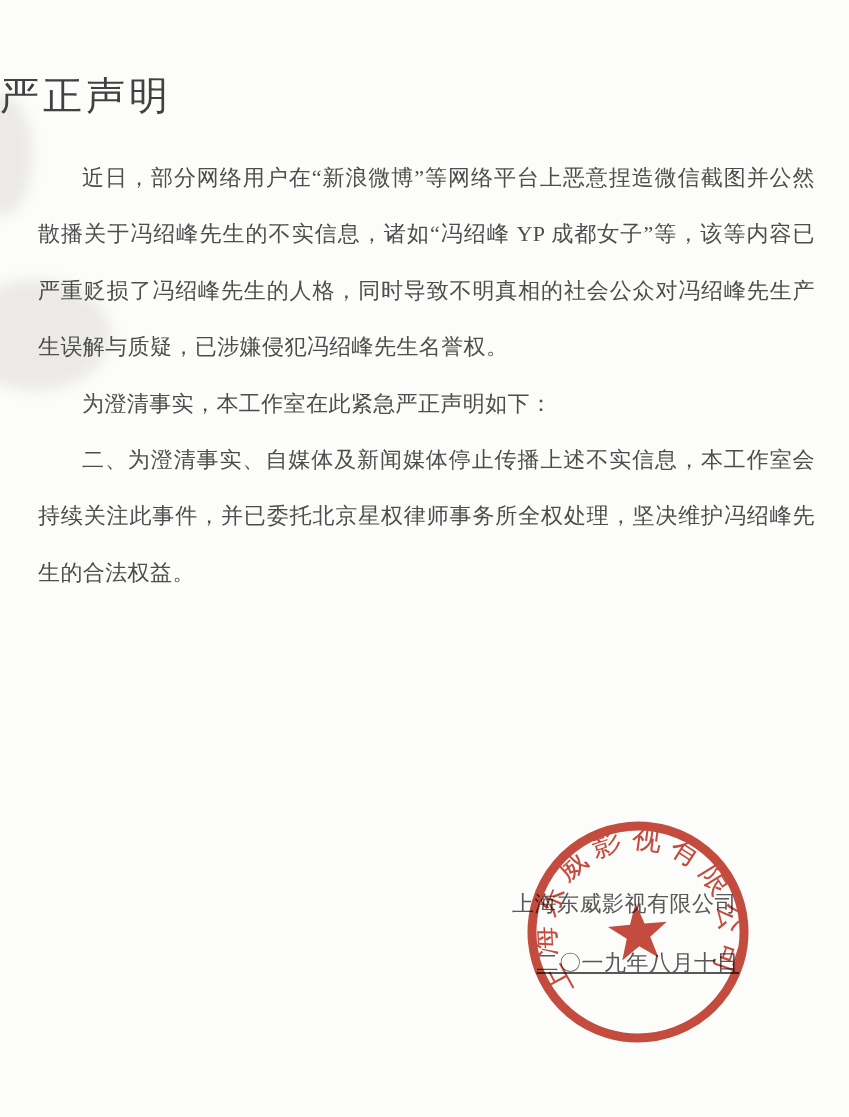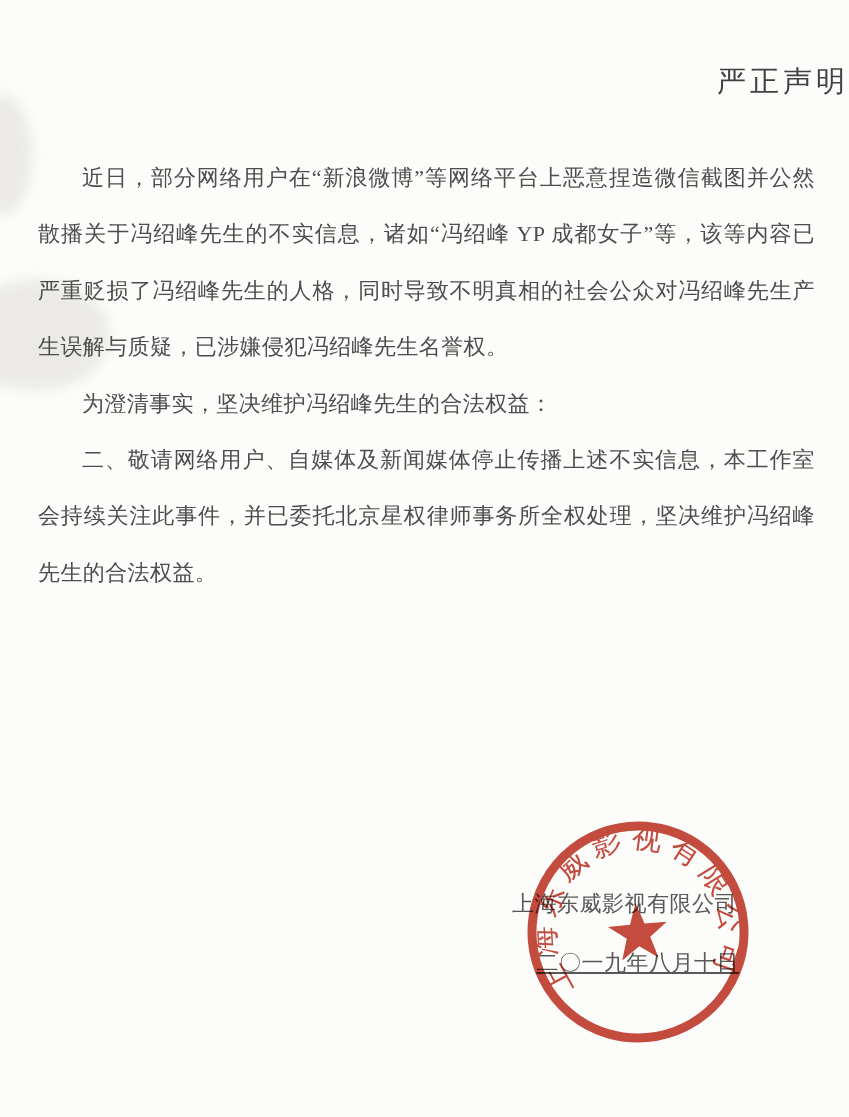--- a/index.html
+++ b/index.html
@@ -9,22 +9,22 @@
     background:#fcfcfa;
     overflow:hidden;
     font-family:"Liberation Serif","DejaVu Serif",serif;
   }
   
   .smudge{position:absolute;border-radius:50%;filter:blur(7px);pointer-events:none;}
   .smudge.s1{left:-28px;top:95px;width:60px;height:120px;background:rgba(190,188,182,.28);}
   .smudge.s2{left:-40px;top:280px;width:150px;height:110px;background:rgba(196,192,184,.30);}
   .title{
     position:absolute;top:43px;left:0;width:100%;
-    text-align:right;
-    font-size:29px;letter-spacing:4px;
+    text-align:left;
+    font-size:39px;letter-spacing:4px;
     color:#414141;
     font-weight:500;
   }
   .body{
     position:absolute;top:150px;left:38px;width:777px;
     font-size:22px;line-height:56.4px;
     color:#4d4d4d;
     letter-spacing:.4px;
     text-align:justify;
     font-family:Liberation Serif, serif;
@@ -53,22 +53,22 @@
 
 <div class="page">
 
   <div class="smudge s1"></div>
   <div class="smudge s2"></div>
 
   <h1 class="title">严正声明</h1>
 
   <div class="body">
     <p>近日，部分网络用户在“新浪微博”等网络平台上恶意捏造微信截图并公然散播关于冯绍峰先生的不实信息，诸如“冯绍峰 YP 成都女子”等，该等内容已严重贬损了冯绍峰先生的人格，同时导致不明真相的社会公众对冯绍峰先生产生误解与质疑，已涉嫌侵犯冯绍峰先生名誉权。</p>
-    <p>为澄清事实，坚决维护冯绍峰先生的合法权益：</p>
-    <p>二、敬请网络用户、自媒体及新闻媒体停止传播上述不实信息，本工作室会持续关注此事件，并已委托北京星权律师事务所全权处理，坚决维护冯绍峰先生的合法权益。</p>
+    <p>为澄清事实，本工作室在此紧急严正声明如下：</p>
+    <p>二、为澄清事实、自媒体及新闻媒体停止传播上述不实信息，本工作室会持续关注此事件，并已委托北京星权律师事务所全权处理，坚决维护冯绍峰先生的合法权益。</p>
   </div>
 
   <div class="sig-line sig-company">上海东威影视有限公司</div>
   <div class="sig-line sig-date">二〇一九年八月十日</div>
 
   <svg class="seal" viewBox="0 0 240 240" xmlns="http://www.w3.org/2000/svg">
     <circle class="ring" cx="120" cy="120" r="106"></circle>
     <defs>
       <path id="sealArc" d="M 53.8 171.7 A 84 84 0 1 1 186.2 171.7" fill="none"></path>
     </defs>

